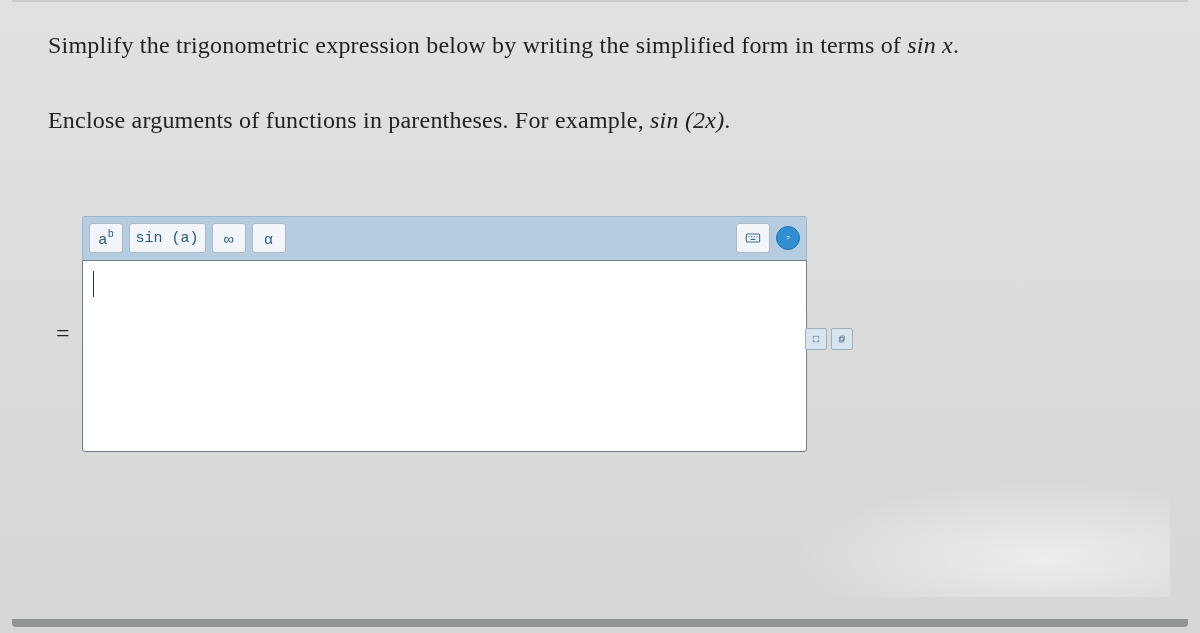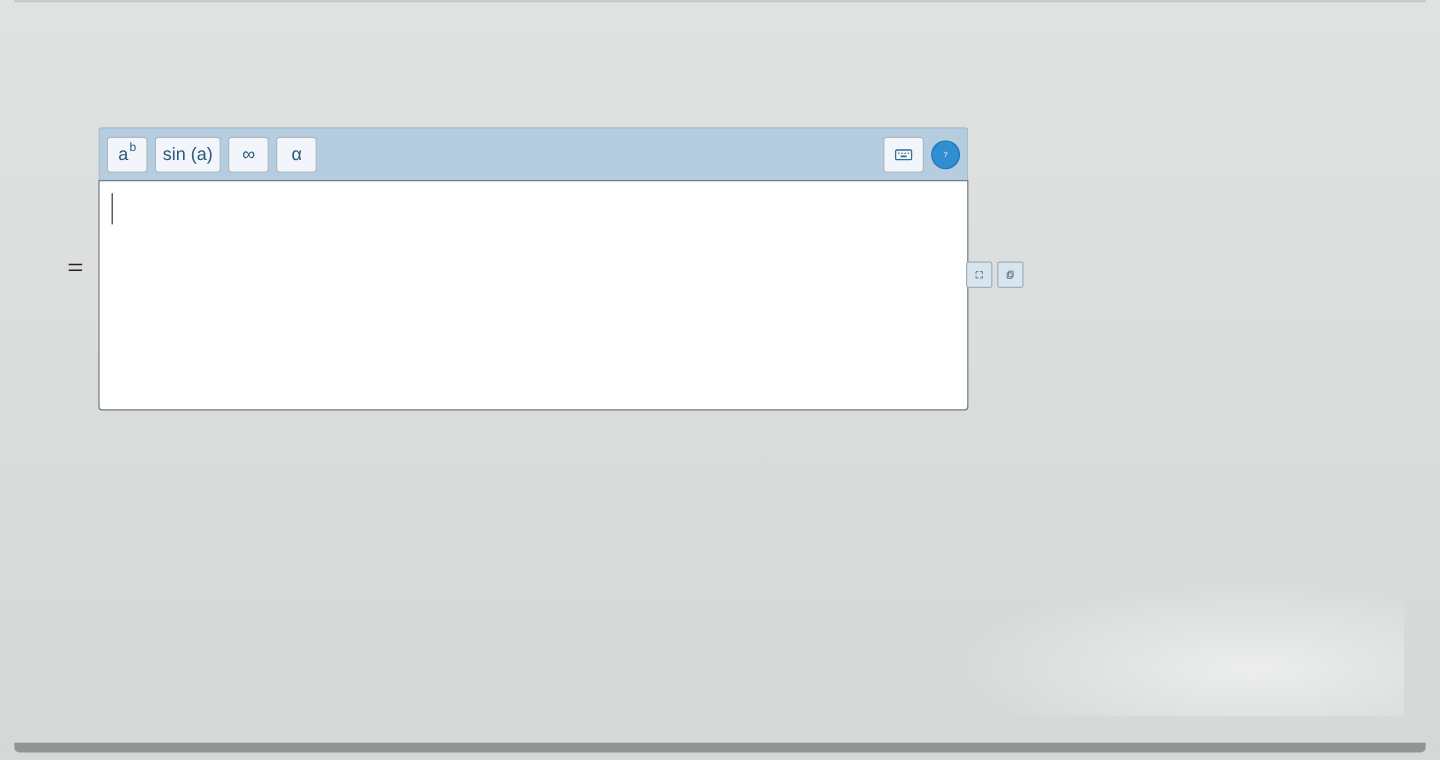--- a/index.html
+++ b/index.html
@@ -90,21 +90,21 @@
     border-radius: 3px;
     display: inline-flex;
     align-items: center;
     justify-content: center;
     font-size: 15px;
     color: #2b5a7c;
     cursor: pointer;
   }
   .tbtn.func { font-style: normal; }
   .tbtn .sup { font-size: 10px; position: relative; top: -5px; left: 1px; }
-  .tbtn.wide { min-width: 48px; font-family: Liberation Sans, sans-serif; }
+  .tbtn.wide { min-width: 48px; font-family: Liberation Mono, monospace; }
   .toolbar .spacer { flex: 1; }
   .tbtn.keyboard svg, .tbtn.help svg { width: 16px; height: 16px; }
   .tbtn.help {
     background: #2f8fd1;
     border-color: #1e74b4;
     border-radius: 999px;
     width: 24px; height: 24px; min-width: 24px;
     color: #fff;
   }
   .input-box {
@@ -152,21 +152,27 @@
     background: radial-gradient(ellipse at 70% 70%, rgba(255,255,255,.55), rgba(255,255,255,0) 60%);
     pointer-events: none;
   }
 </style>
 </head>
 <body>
 
 <div class="page">
   <div class="inner-start"></div>
 
-
+  <p class="q-line">
+    <span>Simplify the trigonometric expression below by writing the simplified form in terms of </span><span class="math-i">sin x</span><span>.</span>
+  </p>
+
+  <p class="q-line">
+    <span>Enclose arguments of functions in parentheses. For example, </span><span class="math-i">sin (2x)</span><span>.</span>
+  </p>
 
   <div class="answer-zone">
     <div class="eq">=</div>
 
     <div class="editor-wrap">
       <div class="toolbar">
         <button class="tbtn">
           <span>a</span>
             <span class="sup">b</span>
         </button>

